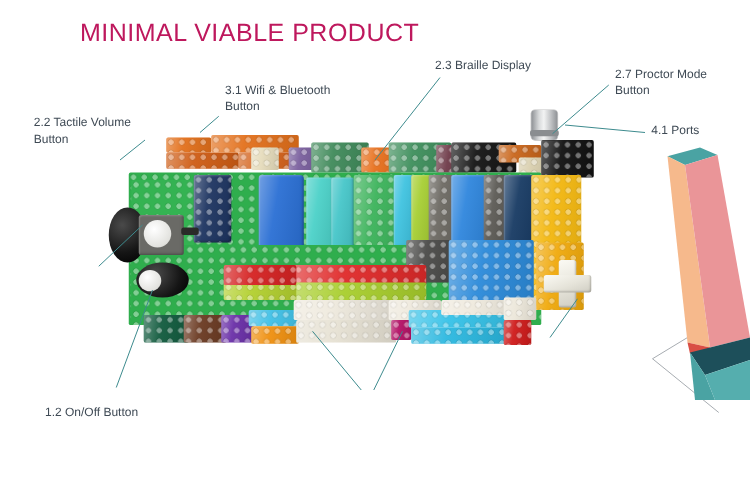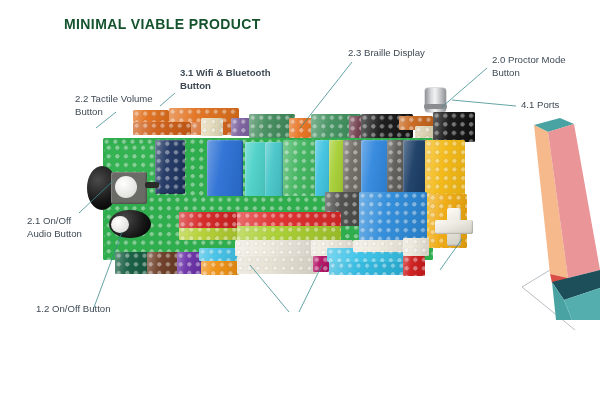--- a/index.html
+++ b/index.html
@@ -19,24 +19,24 @@
     position: absolute;
     inset: 0;
     background: #ffffff;
   }
 
   
   #page-title {
     position: absolute;
     left: 64px;
     top: 16px;
-    font-size: 14px;
-    font-weight: 700;
+    font-size: 20px;
+    font-weight: 400;
     letter-spacing: 0.4px;
-    color: #14532d;
+    color: #be185d;
     white-space: nowrap;
     font-family: "Liberation Sans", sans-serif;
   }
 
   
   .callout {
     position: absolute;
     font-size: 9.6px;
     line-height: 12.5px;
     color: #3f4a55;
@@ -212,37 +212,35 @@
       <line x1="93" y1="310" x2="122" y2="232"></line>
       <line x1="289" y1="312" x2="250" y2="265"></line>
       <line x1="299" y1="312" x2="322" y2="265"></line>
       <line x1="440" y1="270" x2="462" y2="239"></line>
     </g>
     <g stroke="#9aa0a6" stroke-width="0.7" fill="none">
       <polyline points="578,253 522,287 575,330"></polyline>
     </g>
   </svg>
 
-  <div class="callout" style="left:27px; top:93px; width:112px;margin-left:48px;">2.2 Tactile Volume
+  <div class="callout" style="left:27px; top:93px; width:112px;">2.2 Tactile Volume
 Button</div>
 
-  <div class="callout" style="left:180px; top:67px; width:128px;font-weight:bold;">3.1 Wifi &amp; Bluetooth
+  <div class="callout" style="left:180px; top:67px; width:128px;">3.1 Wifi &amp; Bluetooth
 Button</div>
 
   <div class="callout" style="left:348px; top:47px; width:110px;">2.3 Braille Display</div>
 
-  <div class="callout" style="left:492px; top:54px; width:100px;">2.0 Proctor Mode
+  <div class="callout" style="left:492px; top:54px; width:100px;">2.7 Proctor Mode
 Button</div>
 
   <div class="callout" style="left:521px; top:99px; width:70px;">4.1 Ports</div>
 
-  <div class="callout" style="left:27px; top:215px; width:100px;">2.1 On/Off
-Audio Button</div>
-
-  <div class="callout" style="left:36px; top:303px; width:120px;">1.2 On/Off Button</div>
+
+  <div class="callout" style="left:36px; top:325px; width:120px;">1.2 On/Off Button</div>
 
 
 
   <svg id="cane" viewBox="0 0 88 210">
 
     <polygon points="22,15 48,8 62,14 36,22" fill="#4aa3a3"></polygon>
 
     <polygon points="22,15 36,22 56,168 38,164" fill="#f6b98c"></polygon>
 
     <polygon points="36,22 62,14 88,160 56,168" fill="#ea9598"></polygon>

